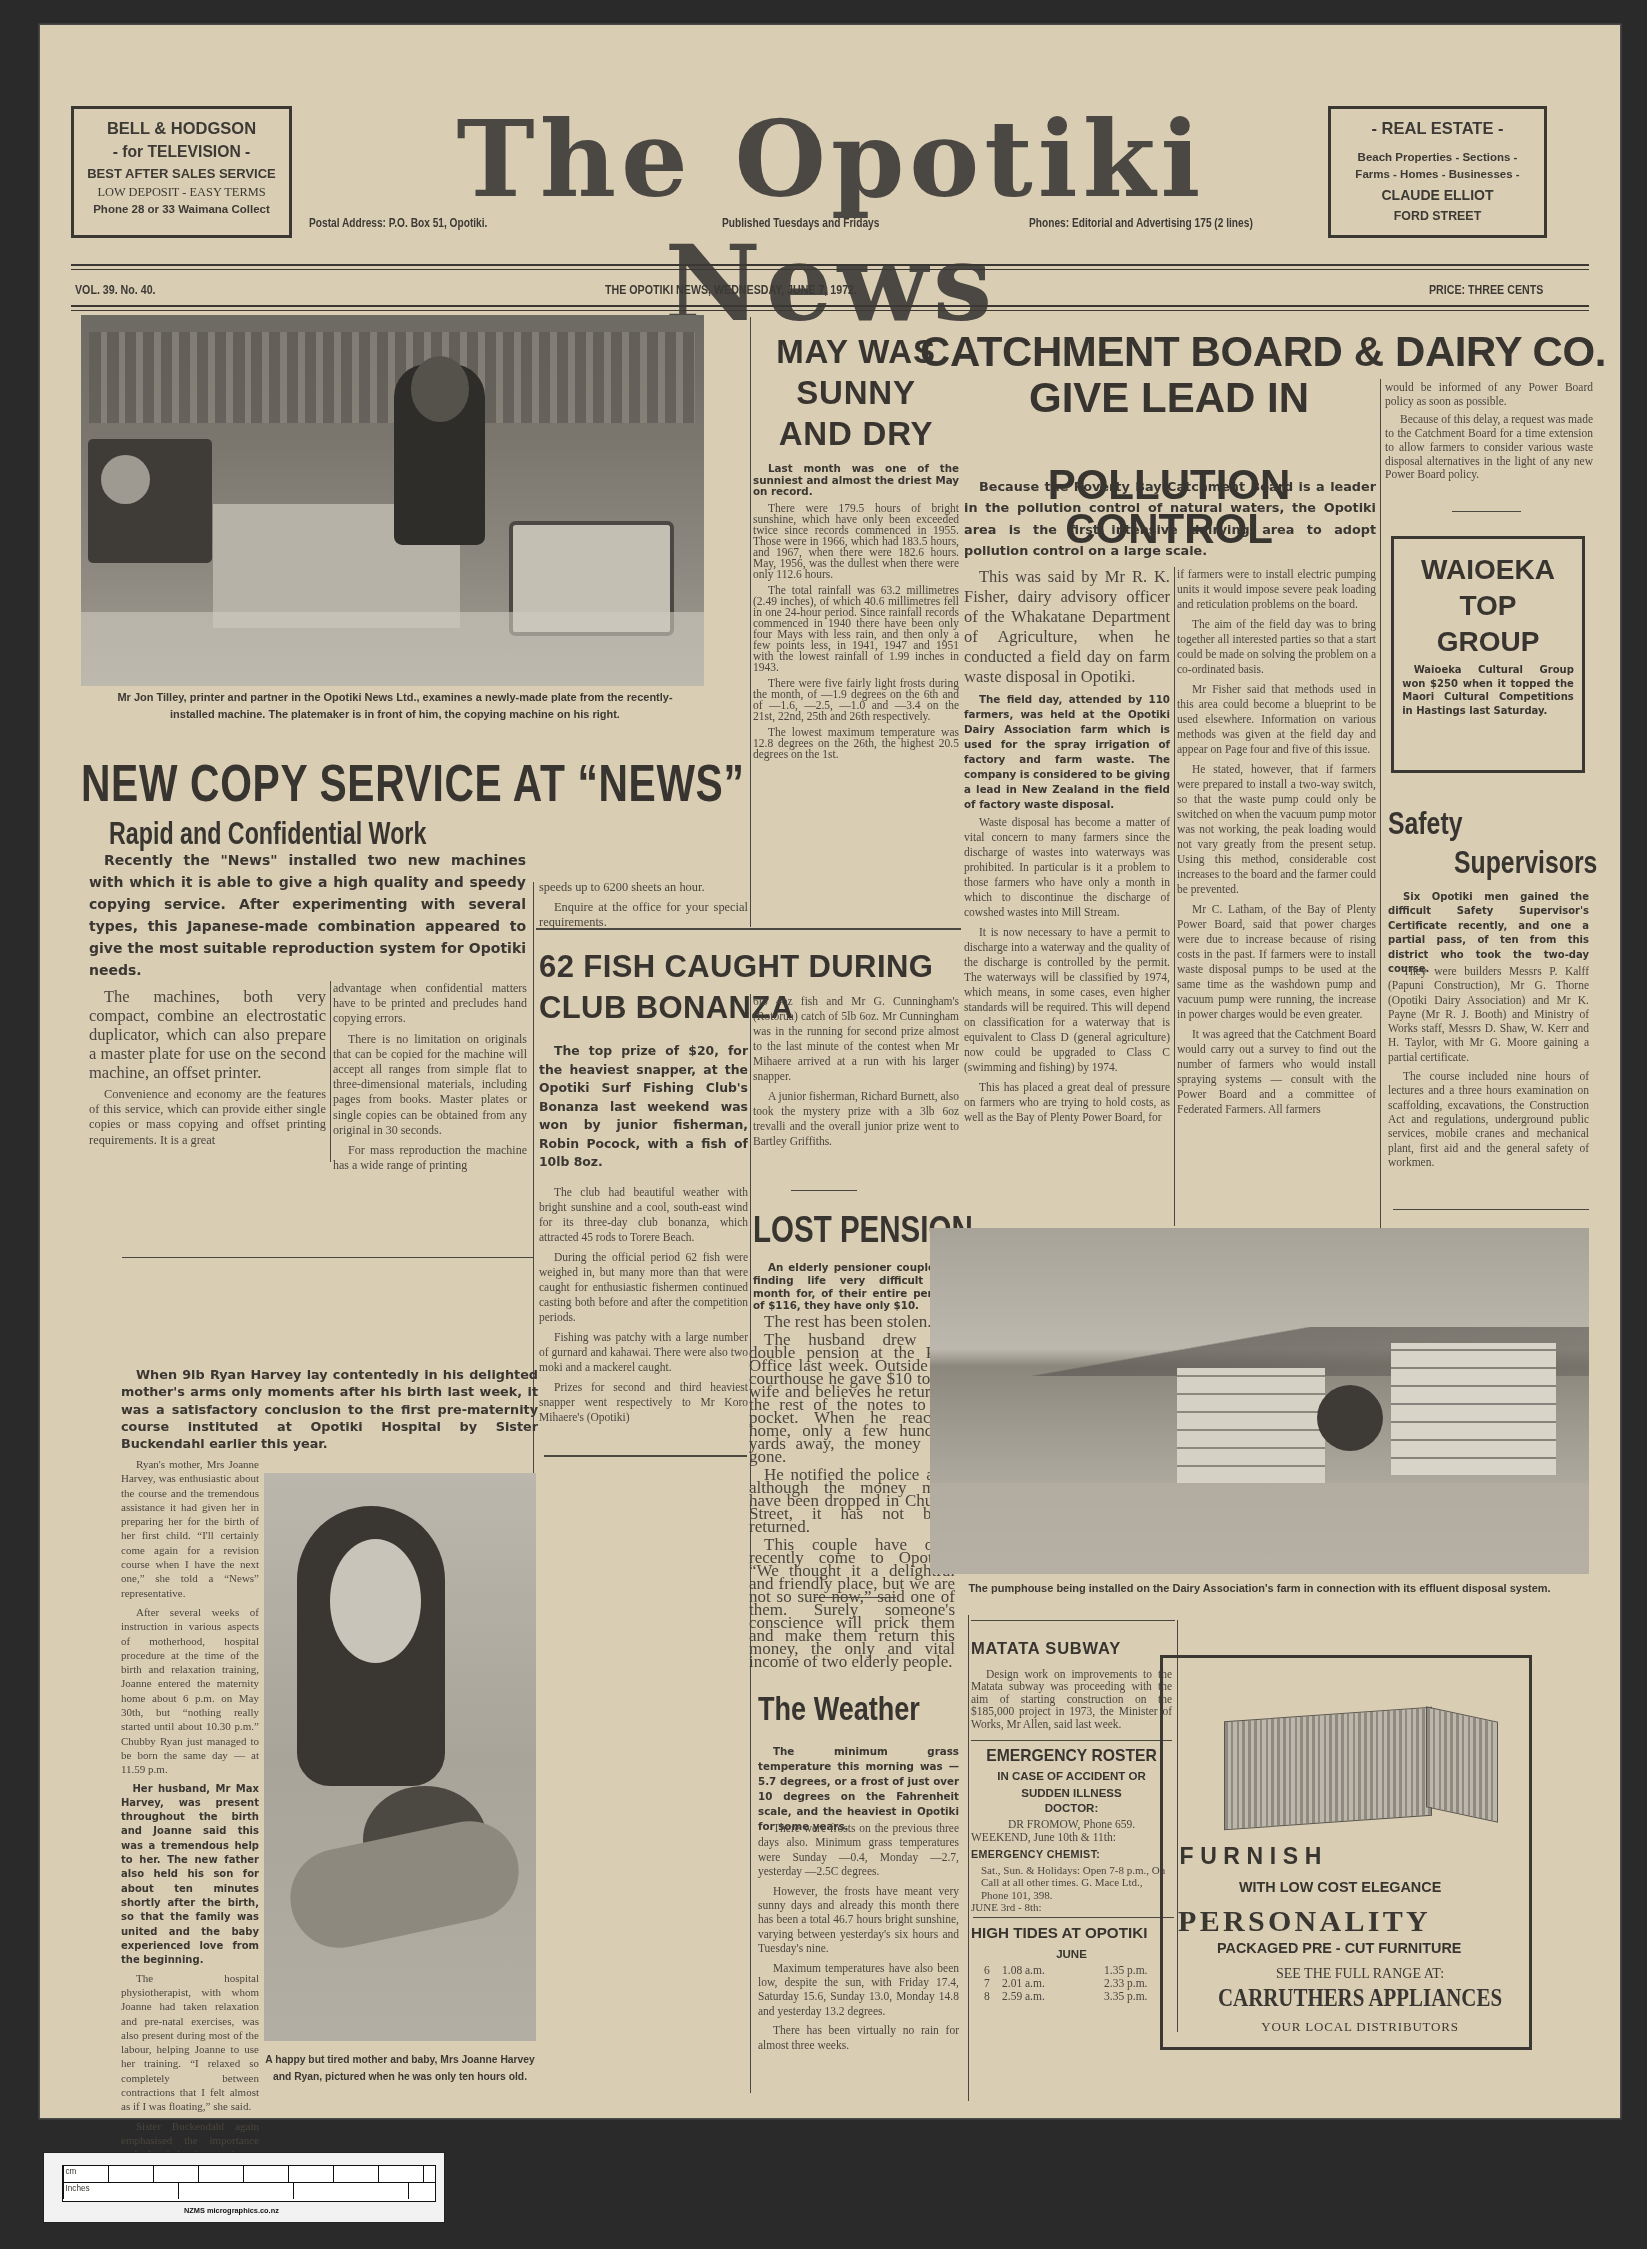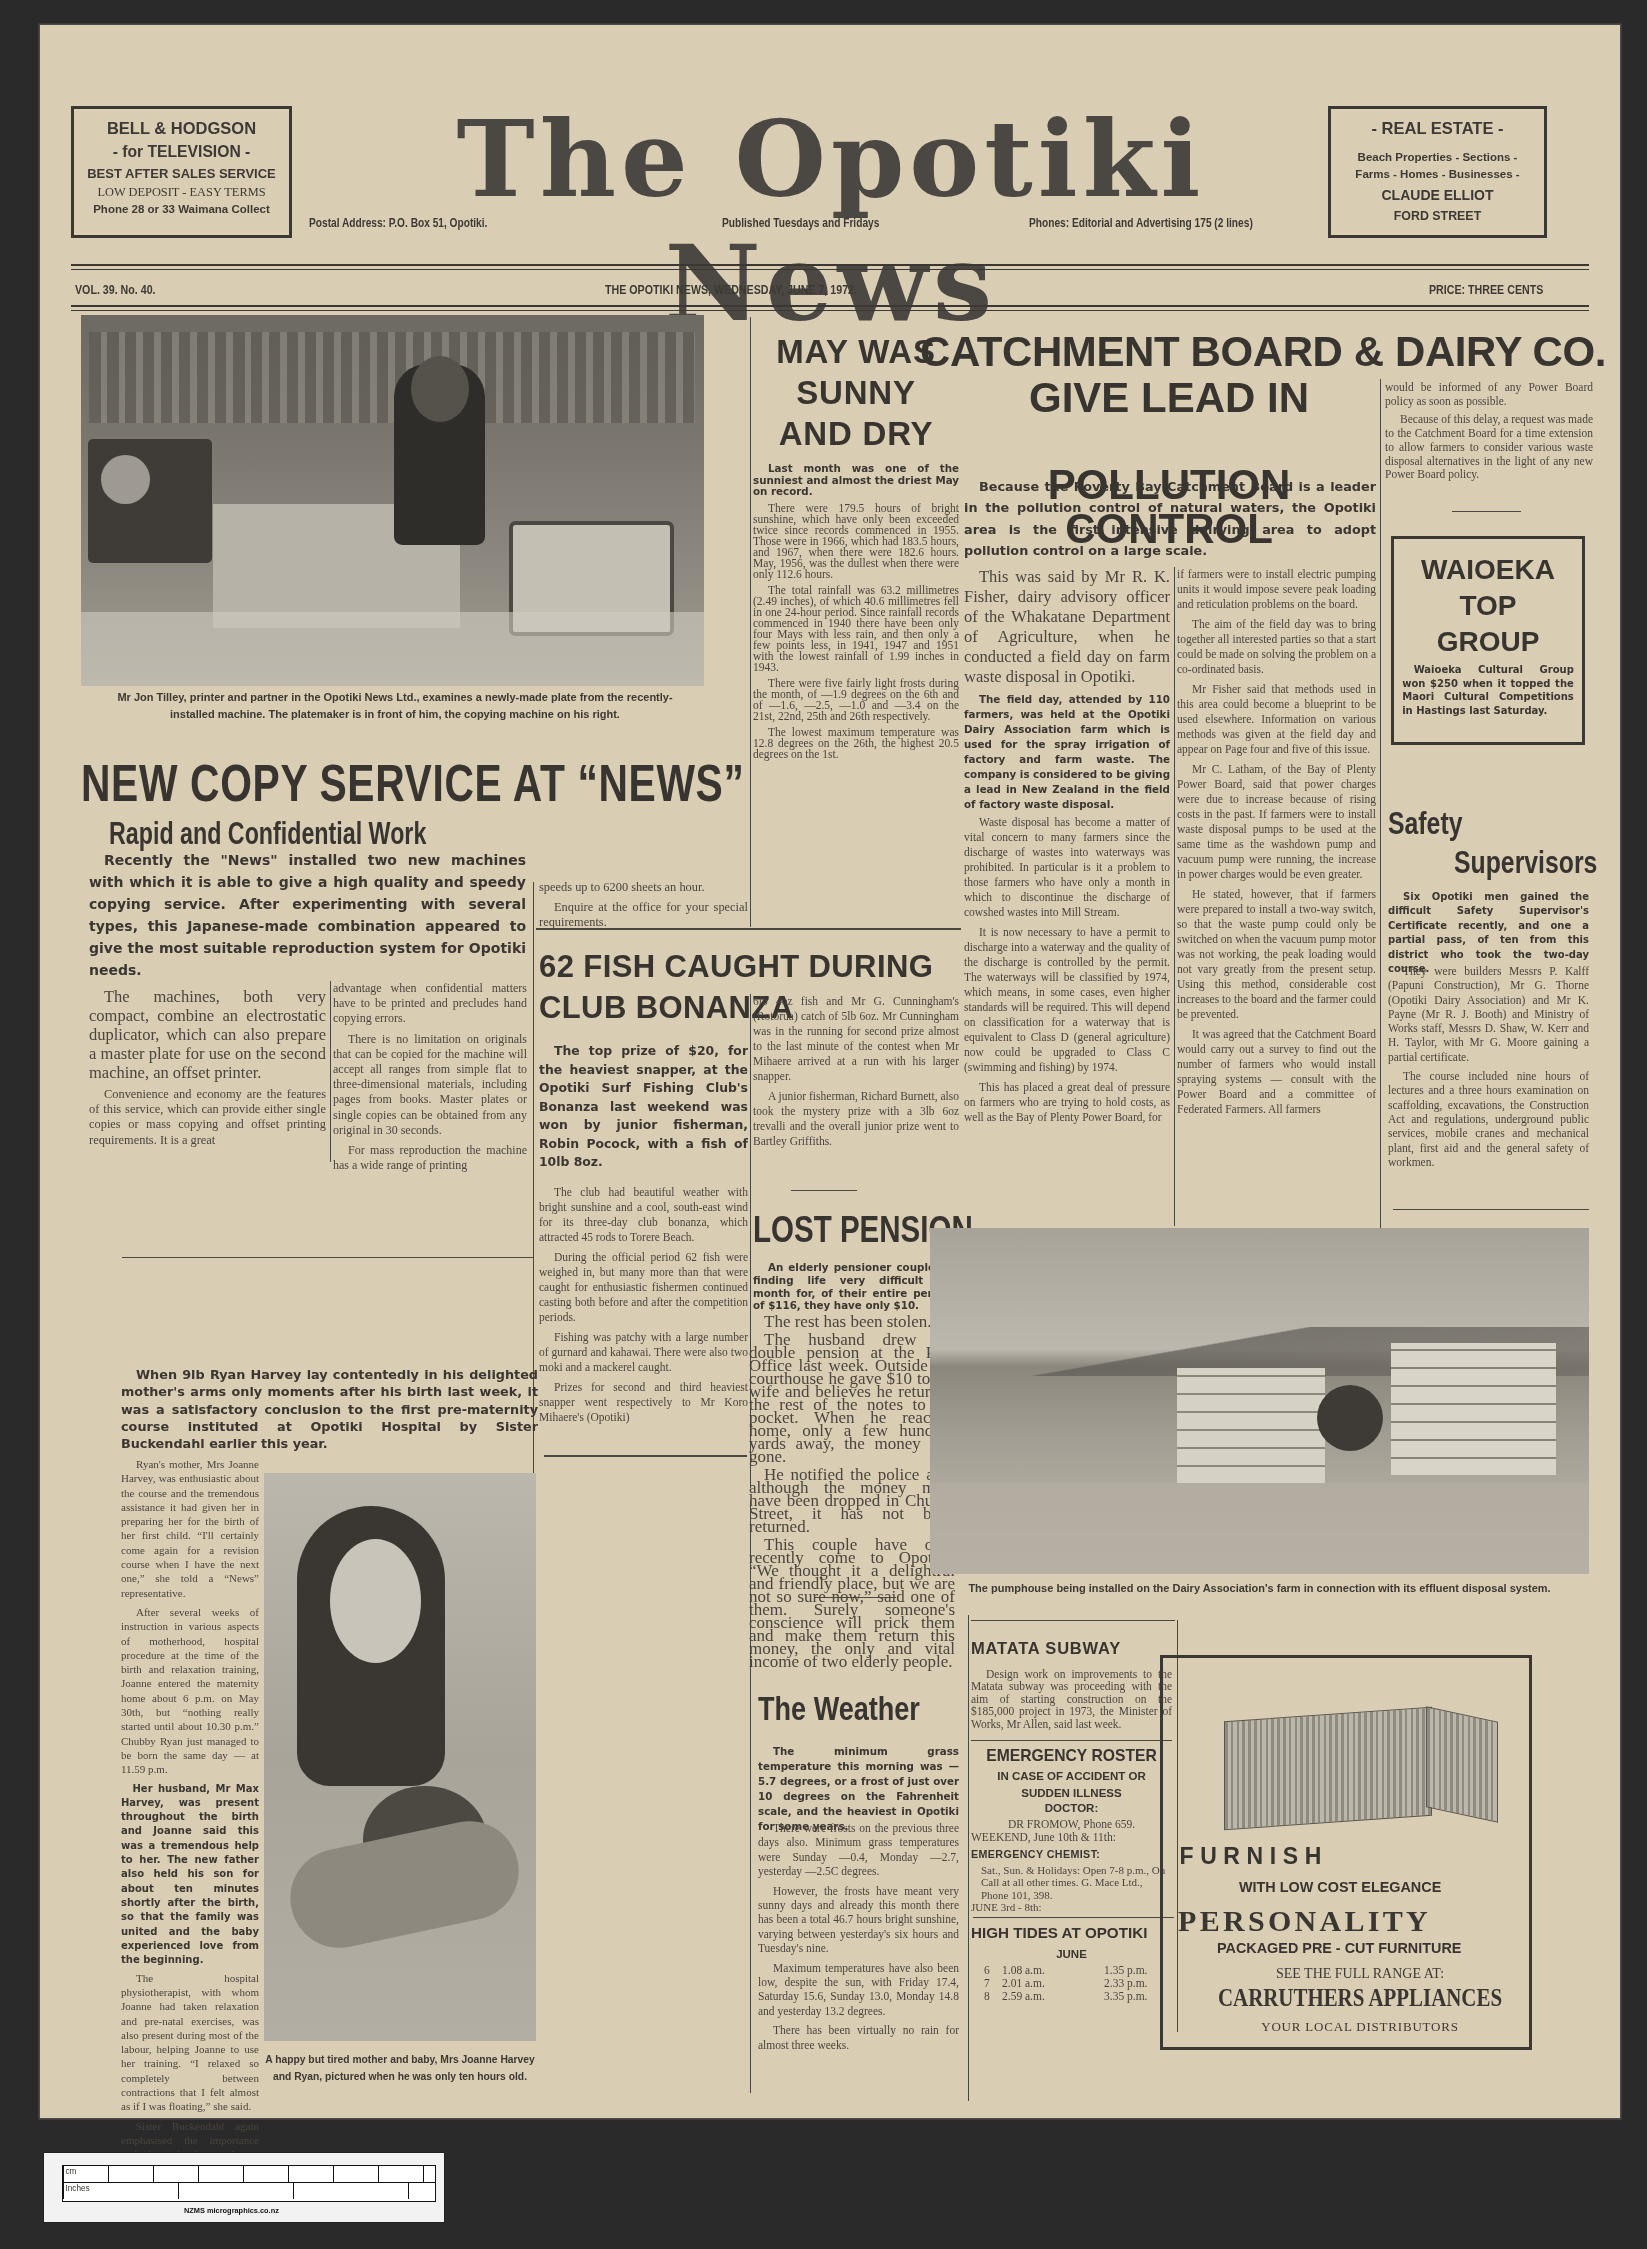--- a/index.html
+++ b/index.html
@@ -169,32 +169,32 @@
     <div class="lead" style="font-size:10.3px;line-height:15px;text-indent:15px;margin-bottom:3.3px;">The field day, attended by 110 farmers, was held at the Opotiki Dairy Association farm which is used for the spray irrigation of factory and farm waste. The company is considered to be giving a lead in New Zealand in the field of factory waste disposal.</div>
     <p>Waste disposal has become a matter of vital concern to many farmers since the discharge of wastes into waterways was prohibited. In particular is it a problem to those farmers who have only a month in which to discontinue the discharge of cowshed wastes into Mill Stream.</p>
     <p>It is now necessary to have a permit to discharge into a waterway and the quality of the discharge is controlled by the permit. The waterways will be classified by 1974, which means, in some cases, even higher standards will be required. This will depend on classification for a waterway that is equivalent to Class D (general agriculture) now could be upgraded to Class C (swimming and fishing) by 1974.</p>
     <p>This has placed a great deal of pressure on farmers who are trying to hold costs, as well as the Bay of Plenty Power Board, for</p>
   </div>
   <div class="vline" style="left:1134px;top:542px;height:659px;"></div>
   <div class="abs body" style="left:1137px;top:542px;width:199px;font-size:11.5px;line-height:15px;">
     <p style="text-indent:0;">if farmers were to install electric pumping units it would impose severe peak loading and reticulation problems on the board.</p>
     <p>The aim of the field day was to bring together all interested parties so that a start could be made on solving the problem on a co-ordinated basis.</p>
     <p>Mr Fisher said that methods used in this area could become a blueprint to be used elsewhere. Information on various methods was given at the field day and appear on Page four and five of this issue.</p>
+    <p>He stated, however, that if farmers were prepared to install a two-way switch, so that the waste pump could only be switched on when the vacuum pump motor was not working, the peak loading would not vary greatly from the present setup. Using this method, considerable cost increases to the board and the farmer could be prevented.</p>
     <p>Mr C. Latham, of the Bay of Plenty Power Board, said that power charges were due to increase because of rising costs in the past. If farmers were to install waste disposal pumps to be used at the same time as the washdown pump and vacuum pump were running, the increase in power charges would be even greater.</p>
-    <p>He stated, however, that if farmers were prepared to install a two-way switch, so that the waste pump could only be switched on when the vacuum pump motor was not working, the peak loading would not vary greatly from the present setup. Using this method, considerable cost increases to the board and the farmer could be prevented.</p>
     <p>It was agreed that the Catchment Board would carry out a survey to find out the number of farmers who would install spraying systems — consult with the Power Board and a committee of Federated Farmers. All farmers</p>
   </div>
   <div class="vline" style="left:1340px;top:354px;height:849px;"></div>
   <div class="abs body" style="left:1345px;top:356px;width:208px;font-size:11.5px;line-height:13.7px;">
     <p style="text-indent:0;">would be informed of any Power Board policy as soon as possible.</p>
     <p>Because of this delay, a request was made to the Catchment Board for a time extension to allow farmers to consider various waste disposal alternatives in the light of any new Power Board policy.</p>
   </div>
   <div class="hline" style="left:1412px;top:486px;width:69px;"></div>
 
-  <div class="abs box" style="left:1351px;top:511px;width:194px;height:209px;border-width:3.3px;">
+  <div class="abs box" style="left:1351px;top:511px;width:194px;height:237px;border-width:3.3px;">
     <div class="hl" style="text-align:center;font-size:28px;line-height:36px;margin-top:13px;">
       <div>WAIOEKA</div>
       <div>TOP</div>
       <div>GROUP</div>
     </div>
     <div class="lead" style="margin:3.3px 8.2px 0 8.2px;font-size:10px;line-height:13.6px;text-indent:11.5px;">Waioeka Cultural Group won $250 when it topped the Maori Cultural Competitions in Hastings last Saturday.</div>
   </div>
 
   <div class="abs hl" style="left:1348px;top:783px;white-space:nowrap;">
     <span class="cond" style="font-size:31px;transform:scaleX(.8);">Safety</span>

